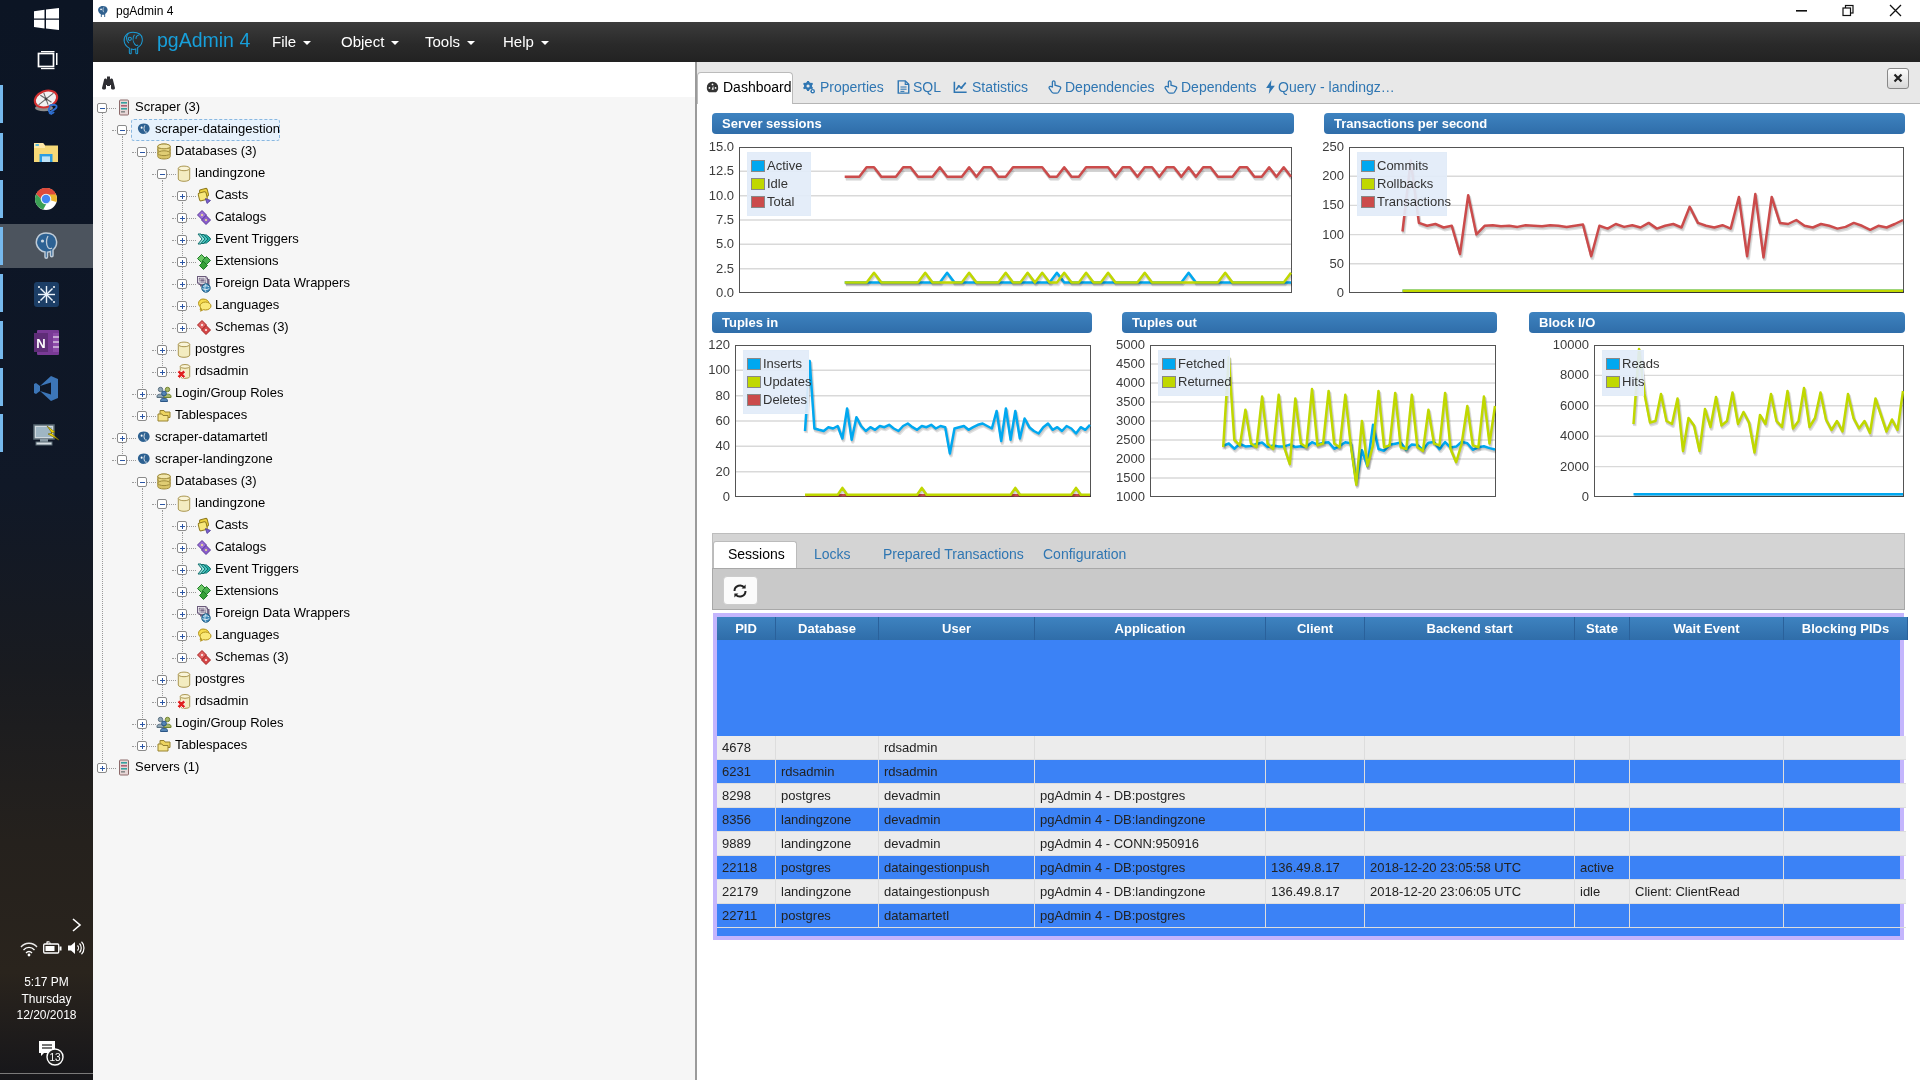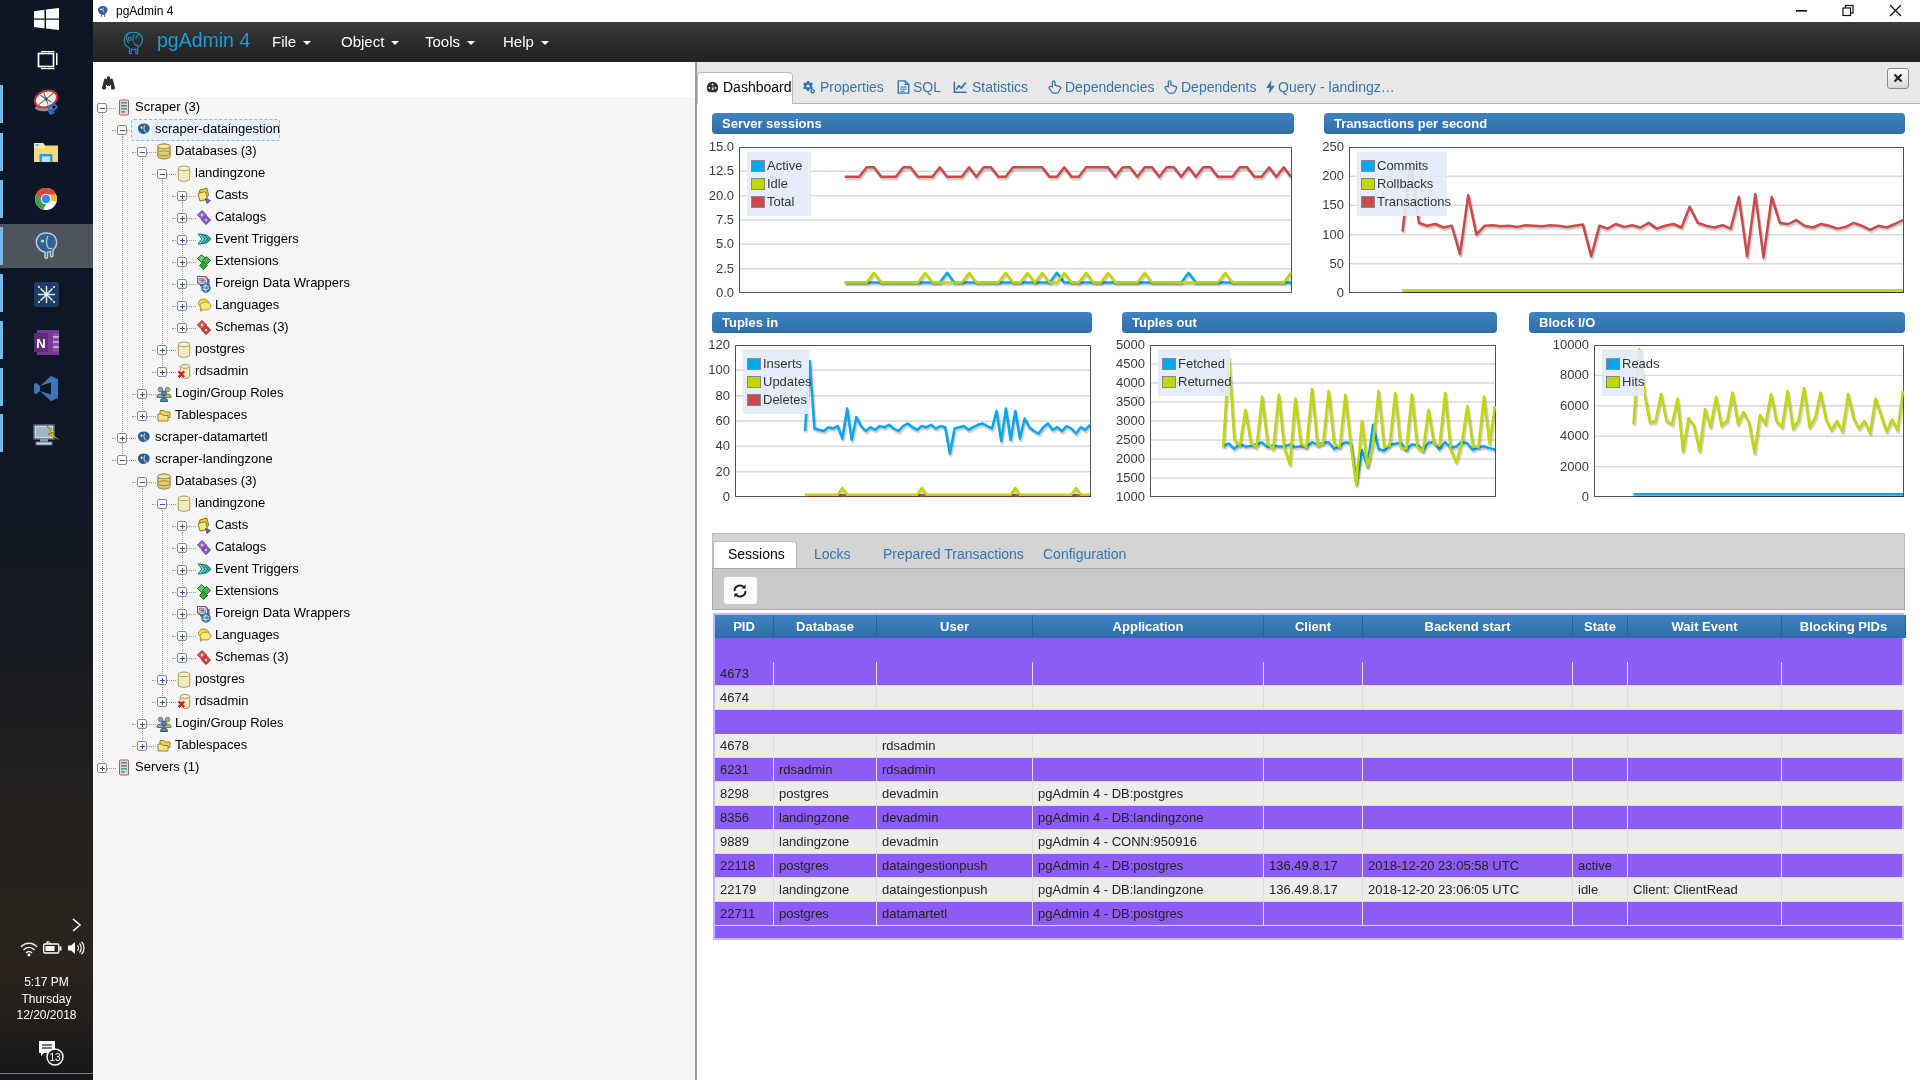--- a/index.html
+++ b/index.html
@@ -42,21 +42,21 @@
 .legrow{position:absolute;left:3px;height:18px}
 .sw{position:absolute;left:0;top:2px;width:14px;height:12px;border:1px solid #888}
 .lt{position:absolute;left:16px;top:0px;font-size:13px;color:#333;white-space:nowrap}
 
 #satabs{position:absolute;left:712px;top:533px;width:1193px;height:35px;background:#d4d4d4;border:1px solid #bdbdbd;border-bottom:none}
 .satab{position:absolute;font-size:14px;color:#2f76b2;white-space:nowrap}
 #sessions-active{position:absolute;left:713px;top:541px;width:84px;height:27px;background:#fff;border:1px solid #bbb;border-bottom:none;border-radius:3px 3px 0 0}
 #satool{position:absolute;left:712px;top:568px;width:1193px;height:42px;background:#c9c9c9;border:1px solid #a8a8a8}
 #refreshbtn{position:absolute;left:723px;top:576px;width:35px;height:29px;background:#fbfbfb;border:1px solid #ccc;border-radius:4px}
 
-#grid{position:absolute;left:713px;top:613px;width:1191px;height:327px;background:#8b5cf6;border:2px solid #c4b5fd}
+#grid{position:absolute;left:713px;top:613px;width:1191px;height:327px;background:#3b82f6;border:4px solid #c4b5fd}
 .th{position:absolute;top:0;height:23px;background:linear-gradient(180deg,#3e83c0 0%,#2f6da9 100%);border-right:1px solid #2a619b;color:#fff;font-size:13px;font-weight:bold;text-align:center;padding-top:4px}
 .tr{position:absolute;left:0;width:1189px;height:24px;border-bottom:1px solid #ddd}
 .tr.odd{background:#ececec}
 .td{position:absolute;top:0;height:24px;border-right:1px solid #ddd;font-size:13px;color:#222;padding:4px 0 0 5px;white-space:nowrap;overflow:hidden}
 
 </style></head><body>
 <div id="root">
 <div id="taskbar"></div>
 <div class="tbcell tbsel" style="top:224px"></div>
 <div class="tbbar" style="top:85px"></div>
@@ -643,21 +643,21 @@
 <div class="phead" style="left:1122px;top:312px;width:375px">
       <span>Tuples out</span>
     </div>
 <div class="phead" style="left:1529px;top:312px;width:376px">
       <span>Block I/O</span>
     </div>
 <div class="ylab" style="right:1186px;top:285.0px">0.0</div>
     <div class="ylab" style="right:1186px;top:260.7px">2.5</div>
     <div class="ylab" style="right:1186px;top:236.3px">5.0</div>
     <div class="ylab" style="right:1186px;top:212.0px">7.5</div>
-    <div class="ylab" style="right:1186px;top:187.7px">20.0</div>
+    <div class="ylab" style="right:1186px;top:187.7px">10.0</div>
     <div class="ylab" style="right:1186px;top:163.3px">12.5</div>
     <div class="ylab" style="right:1186px;top:139.0px">15.0</div>
     <svg class="abs" style="left:739px;top:147px" width="553" height="146" viewBox="0 0 553 146">
       <rect x="0.5" y="0.5" width="552" height="145" fill="#fff" stroke="#545454"></rect>
       <line x1="1" y1="121.7" x2="552" y2="121.7" stroke="#d9d9d9" stroke-width="1.4"></line>
       <line x1="1" y1="97.3" x2="552" y2="97.3" stroke="#d9d9d9" stroke-width="1.4"></line>
       <line x1="1" y1="73.0" x2="552" y2="73.0" stroke="#d9d9d9" stroke-width="1.4"></line>
       <line x1="1" y1="48.7" x2="552" y2="48.7" stroke="#d9d9d9" stroke-width="1.4"></line>
       <line x1="1" y1="24.3" x2="552" y2="24.3" stroke="#d9d9d9" stroke-width="1.4"></line>
       <polyline points="106.9,137.6 114.2,137.6 121.5,137.6 128.8,137.6 136.2,137.6 143.5,137.6 150.8,137.6 158.1,137.6 165.4,137.6 172.7,137.6 180.1,137.6 187.4,137.6 194.7,137.6 202.0,137.6 209.3,128.0 216.6,137.6 224.0,137.6 231.3,137.6 238.6,137.6 245.9,137.6 253.2,137.6 260.5,137.6 267.9,137.6 275.2,137.6 282.5,137.6 289.8,137.6 297.1,137.6 304.4,137.6 311.8,137.6 319.1,128.0 326.4,137.6 333.7,137.6 341.0,137.6 348.3,137.6 355.7,137.6 363.0,137.6 370.3,137.6 377.6,137.6 384.9,137.6 392.2,137.6 399.6,137.6 406.9,137.6 414.2,137.6 421.5,137.6 428.8,137.6 436.1,137.6 443.5,137.6 450.8,128.0 458.1,137.6 465.4,137.6 472.7,137.6 480.0,137.6 487.4,137.6 494.7,137.6 502.0,137.6 509.3,137.6 516.6,137.6 523.9,137.6 531.3,137.6 538.6,137.6 545.9,137.6 553.2,137.6" fill="none" stroke="rgba(0,0,0,0.12)" stroke-width="3.5" stroke-linejoin="round"></polyline>
@@ -838,40 +838,20 @@
 <div id="grid">
 <div class="th" style="left:0px;width:59px">PID</div>
 <div class="th" style="left:59px;width:103px">Database</div>
 <div class="th" style="left:162px;width:156px">User</div>
 <div class="th" style="left:318px;width:231px">Application</div>
 <div class="th" style="left:549px;width:99px">Client</div>
 <div class="th" style="left:648px;width:210px">Backend start</div>
 <div class="th" style="left:858px;width:55px">State</div>
 <div class="th" style="left:913px;width:154px">Wait Event</div>
 <div class="th" style="left:1067px;width:124px">Blocking PIDs</div>
-<div class="tr" style="top:47px">
-        <div class="td" style="left:0px;width:59px">4673</div>
-        <div class="td" style="left:59px;width:103px"></div>
-        <div class="td" style="left:162px;width:156px"></div>
-        <div class="td" style="left:318px;width:231px"></div>
-        <div class="td" style="left:549px;width:99px"></div>
-        <div class="td" style="left:648px;width:210px"></div>
-        <div class="td" style="left:858px;width:55px"></div>
-        <div class="td" style="left:913px;width:154px"></div>
-      </div>
-<div class="tr odd" style="top:71px">
-        <div class="td" style="left:0px;width:59px">4674</div>
-        <div class="td" style="left:59px;width:103px"></div>
-        <div class="td" style="left:162px;width:156px"></div>
-        <div class="td" style="left:318px;width:231px"></div>
-        <div class="td" style="left:549px;width:99px"></div>
-        <div class="td" style="left:648px;width:210px"></div>
-        <div class="td" style="left:858px;width:55px"></div>
-        <div class="td" style="left:913px;width:154px"></div>
-      </div>
 <div class="tr odd" style="top:119px">
         <div class="td" style="left:0px;width:59px">4678</div>
         <div class="td" style="left:59px;width:103px"></div>
         <div class="td" style="left:162px;width:156px">rdsadmin</div>
         <div class="td" style="left:318px;width:231px"></div>
         <div class="td" style="left:549px;width:99px"></div>
         <div class="td" style="left:648px;width:210px"></div>
         <div class="td" style="left:858px;width:55px"></div>
         <div class="td" style="left:913px;width:154px"></div>
       </div>

